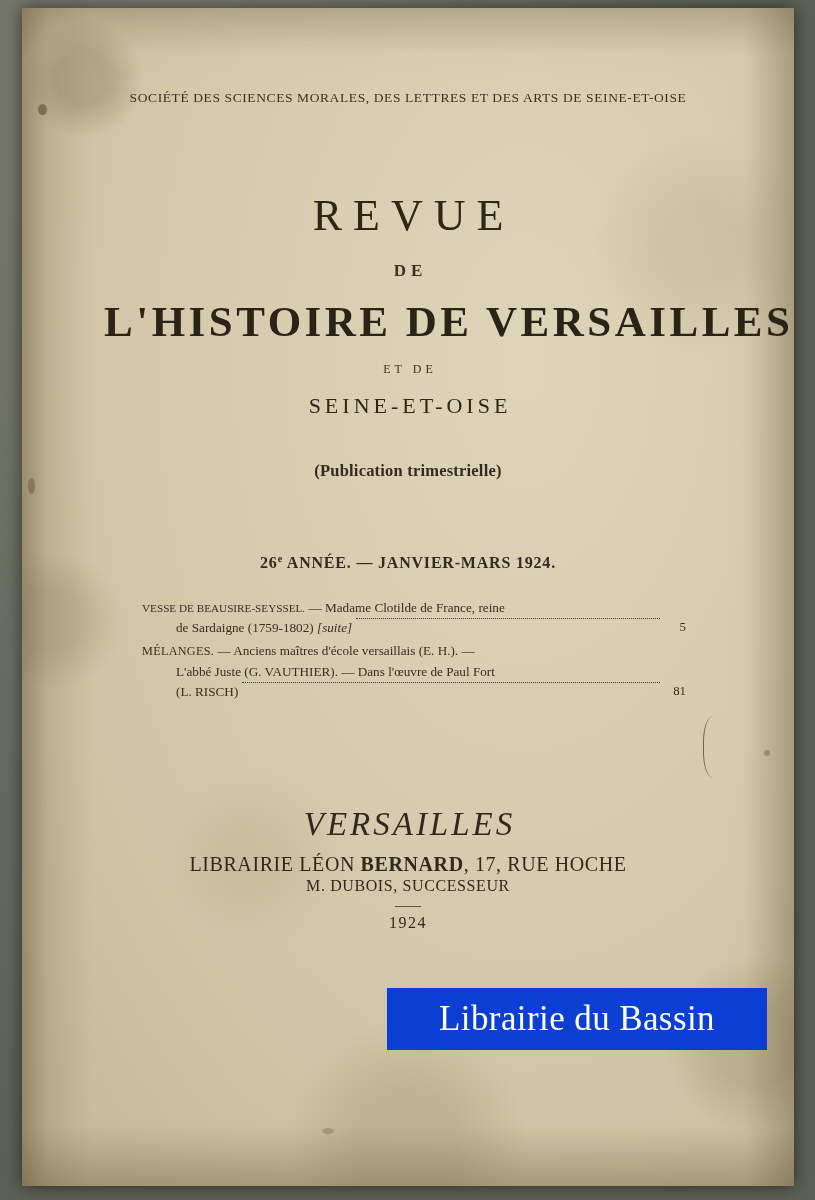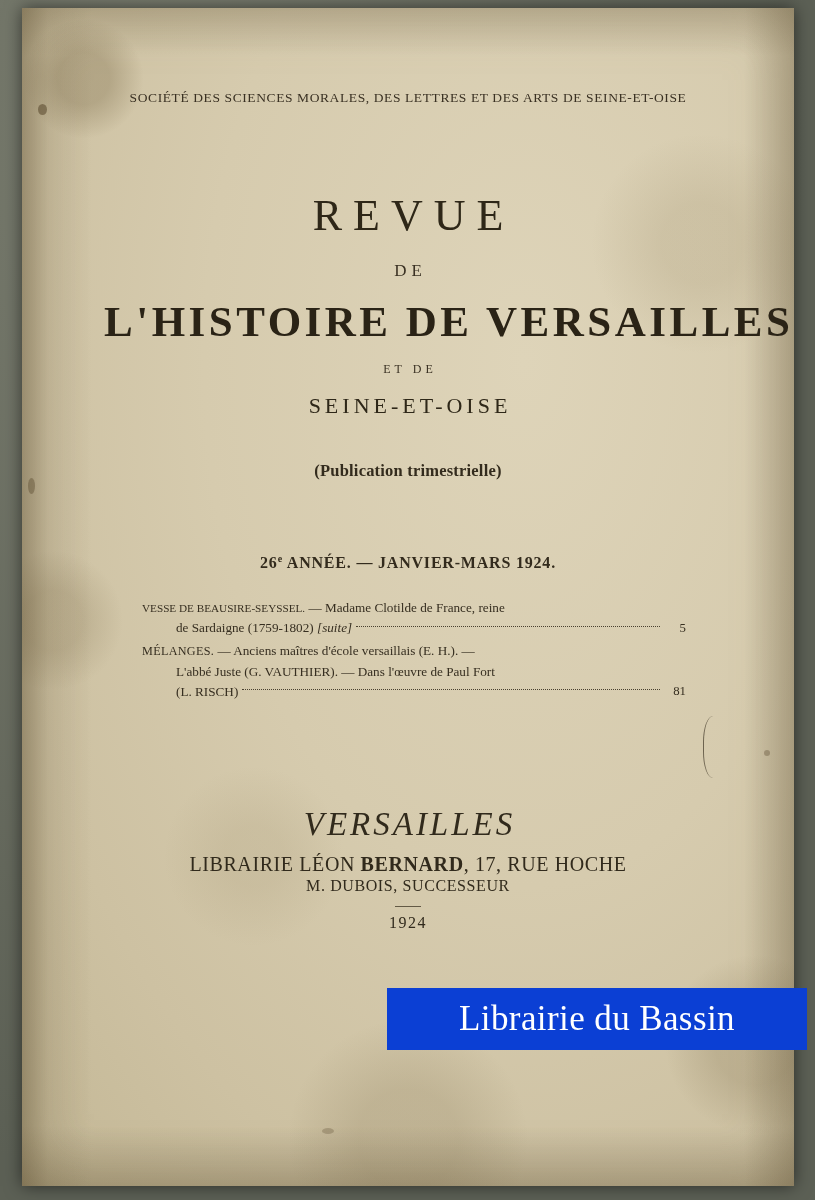--- a/index.html
+++ b/index.html
@@ -93,20 +93,21 @@
     letter-spacing: 11px;
     color: #2e2718;
     text-indent: 11px;
   }
   .t-de1 {
     margin-top: 20px;
     font-size: 17px;
     letter-spacing: 5px;
     color: #3a3123;
     text-indent: 5px;
+    font-weight: bold;
   }
   .t-main {
     margin-top: 16px;
     font-size: 43px;
     letter-spacing: 3.5px;
     font-weight: bold;
     color: #2a2316;
     white-space: nowrap;
     text-indent: 4px;
   }
@@ -151,21 +152,21 @@
     line-height: 1.52;
     color: #362e20;
     position: relative;
   }
   .toc-entry {
     position: relative;
     margin-bottom: 3px;
   }
   .toc-line {
     display: flex;
-    align-items: center;
+    align-items: flex-start;
     width: 100%;
   }
   .toc-line .txt { white-space: nowrap; }
   .toc-line .leader {
     flex: 1 1 auto;
     border-bottom: 1.3px dotted #4a4130;
     margin: 0 4px 3.5px 4px;
     min-width: 8px;
     height: 0;
   }
@@ -233,21 +234,21 @@
     margin-top: 7px;
     font-size: 16px;
     letter-spacing: 1.5px;
   }
 
   
   .watermark {
     position: absolute;
     left: 387px;
     top: 988px;
-    width: 420px;
+    width: 380px;
     height: 62px;
     background: #0b3fd4;
     display: flex;
     align-items: center;
     justify-content: center;
     z-index: 8;
   }
   .watermark span {
     font-family: "Liberation Serif", serif;
     font-size: 35px;

